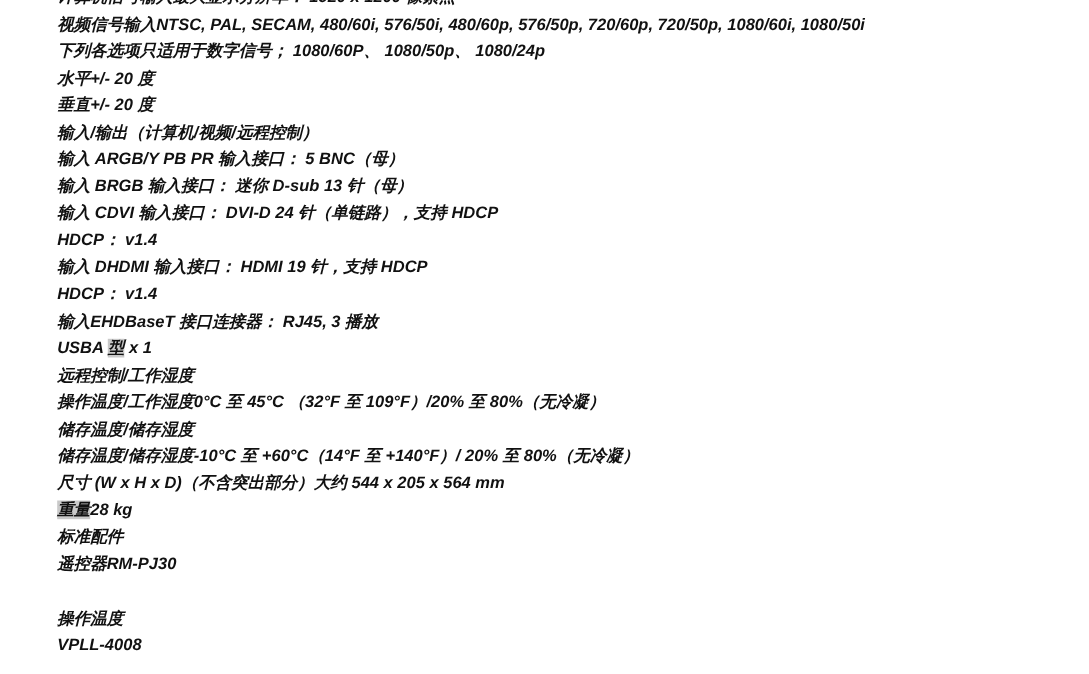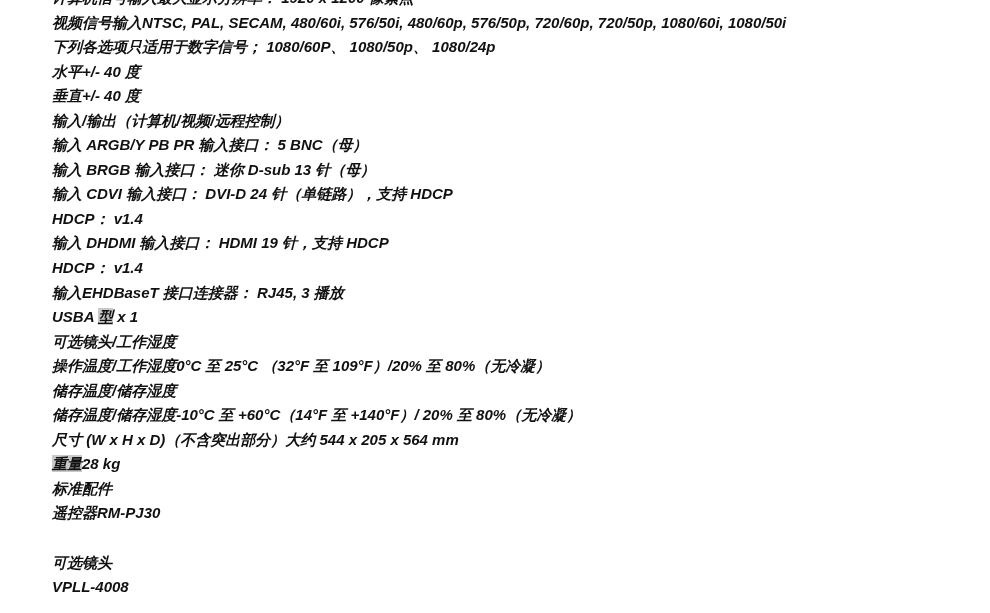--- a/index.html
+++ b/index.html
@@ -30,36 +30,36 @@
   }
 </style>
 </head>
 <body>
 
 <div class="page">
   <div class="text-block">
       <div class="line"><span class="">计算机信号输入最大显示分辨率： 1920 x 1200 像素点</span></div>
       <div class="line"><span class="">视频信号输入NTSC, PAL, SECAM, 480/60i, 576/50i, 480/60p, 576/50p, 720/60p, 720/50p, 1080/60i, 1080/50i</span></div>
       <div class="line"><span class="">下列各选项只适用于数字信号； 1080/60P、 1080/50p、 1080/24p</span></div>
-      <div class="line"><span class="">水平+/- 40 度</span></div>
-      <div class="line"><span class="">垂直+/- 40 度</span></div>
+      <div class="line"><span class="">水平+/- 20 度</span></div>
+      <div class="line"><span class="">垂直+/- 20 度</span></div>
       <div class="line"><span class="">输入/输出（计算机/视频/远程控制）</span></div>
       <div class="line"><span class="">输入 ARGB/Y PB PR 输入接口： 5 BNC（母）</span></div>
       <div class="line"><span class="">输入 BRGB 输入接口： 迷你 D-sub 13 针（母）</span></div>
       <div class="line"><span class="">输入 CDVI 输入接口： DVI-D 24 针（单链路），支持 HDCP</span></div>
       <div class="line"><span class="">HDCP： v1.4</span></div>
       <div class="line"><span class="">输入 DHDMI 输入接口： HDMI 19 针，支持 HDCP</span></div>
       <div class="line"><span class="">HDCP： v1.4</span></div>
       <div class="line"><span class="">输入EHDBaseT 接口连接器： RJ45, 3 播放</span></div>
       <div class="line"><span class="">USBA </span><span class="hl">型</span><span class=""> x 1</span></div>
-      <div class="line"><span class="">可选镜头/工作湿度</span></div>
-      <div class="line"><span class="">操作温度/工作湿度0°C 至 25°C （32°F 至 109°F）/20% 至 80%（无冷凝）</span></div>
+      <div class="line"><span class="">远程控制/工作湿度</span></div>
+      <div class="line"><span class="">操作温度/工作湿度0°C 至 45°C （32°F 至 109°F）/20% 至 80%（无冷凝）</span></div>
       <div class="line"><span class="">储存温度/储存湿度</span></div>
       <div class="line"><span class="">储存温度/储存湿度-10°C 至 +60°C（14°F 至 +140°F）/ 20% 至 80%（无冷凝）</span></div>
       <div class="line"><span class="">尺寸 (W x H x D)（不含突出部分）大约 544 x 205 x 564 mm</span></div>
       <div class="line"><span class="hl">重量</span><span class="">28 kg</span></div>
       <div class="line"><span class="">标准配件</span></div>
       <div class="line"><span class="">遥控器RM-PJ30</span></div>
       <div class="line"></div>
-      <div class="line"><span class="">可选镜头</span></div>
+      <div class="line"><span class="">操作温度</span></div>
       <div class="line"><span class="">VPLL-4008</span></div>
     </div>
 </div>
 
 </body></html>

